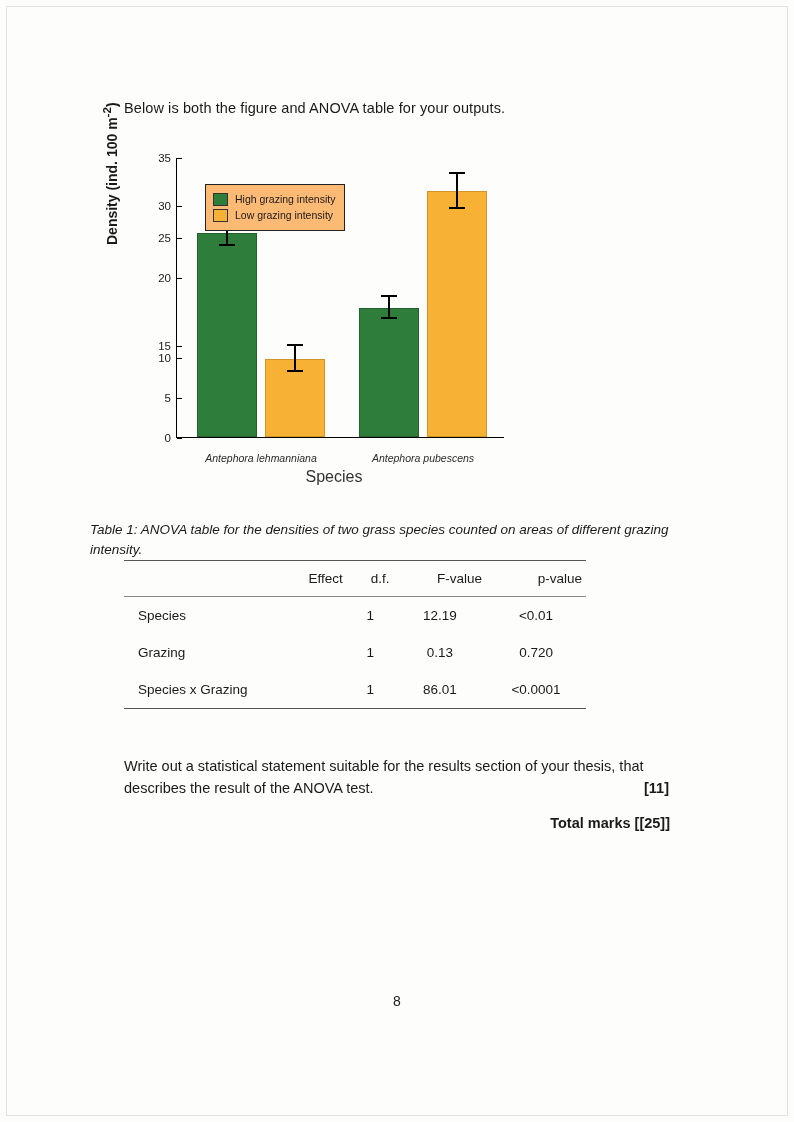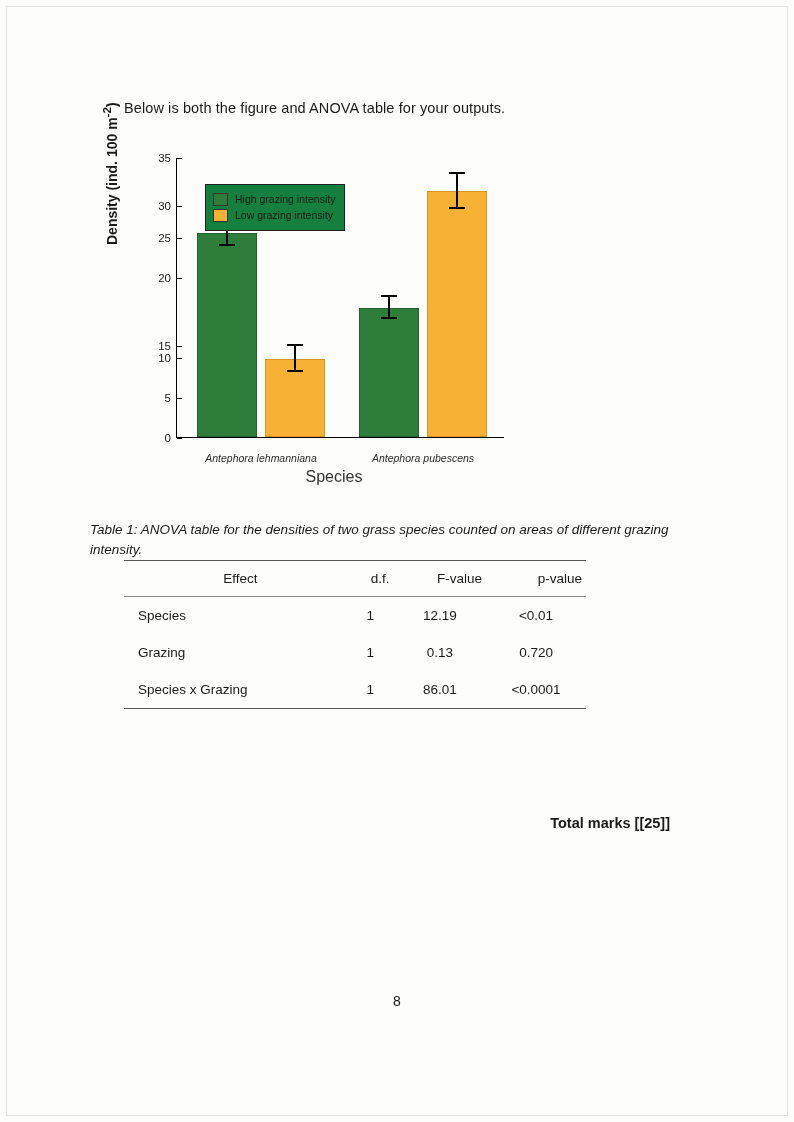--- a/index.html
+++ b/index.html
@@ -100,21 +100,21 @@
     height: 1.6px;
     width: 16px;
     background: #000;
     transform: translateX(-50%);
   }
   .legend {
     position: absolute;
     left: 28px;
     top: 26px;
     border: 1px solid #222;
-    background: #15803d;
+    background: #fdba74;
     padding: 6px 9px 6px 7px;
     font-size: 10.5px;
     line-height: 1.55;
   }
   .legend-row { display: flex; align-items: center; gap: 7px; }
   .swatch { width: 13px; height: 11px; display: inline-block; border: 1px solid #333; }
   .swatch.high { background: #2f7d3a; }
   .swatch.low { background: #f7b134; }
   .xtick {
     position: absolute;
@@ -153,21 +153,21 @@
     border-collapse: collapse;
     font-size: 13.5px;
   }
   .anova thead th {
     font-weight: normal;
     text-align: right;
     padding: 10px 4px 10px 4px;
     border-top: 1.3px solid #555;
     border-bottom: 1.1px solid #888;
   }
-  .anova thead th.first { text-align: center; padding-left: 14px; margin-top: 9px; }
+  .anova thead th.first { text-align: right; padding-left: 14px; margin-top: 9px; }
   .anova tbody td {
     text-align: center;
     padding: 11px 4px;
   }
   .anova tbody td.first { text-align: left; padding-left: 14px; }
   .anova tbody tr:last-child td { border-bottom: 1.3px solid #555; }
 
   
   .question {
     position: absolute;
@@ -297,19 +297,23 @@
       </tr>
       <tr>
         <td class="first">Species x Grazing</td>
         <td>1</td>
         <td>86.01</td>
         <td>&lt;0.0001</td>
       </tr>
     </tbody>
   </table>
 
+  <div class="question">
+    <span>Write out a statistical statement suitable for the results section of your thesis, that describes the result of the ANOVA test.</span>
+    <span class="marks-inline">[11]</span>
+  </div>
 
   <div class="total-marks">Total marks [[25]]</div>
 
 
   <div class="page-number">8</div>
 
 </div>
 
 </body></html>

